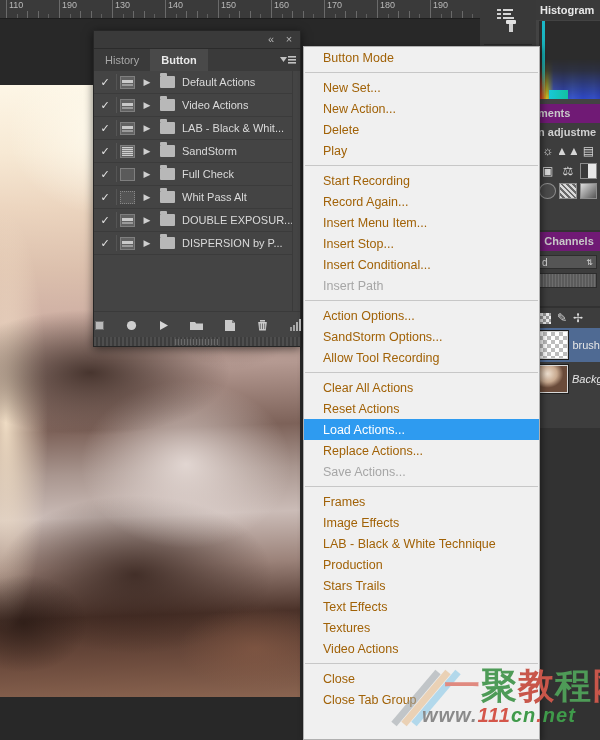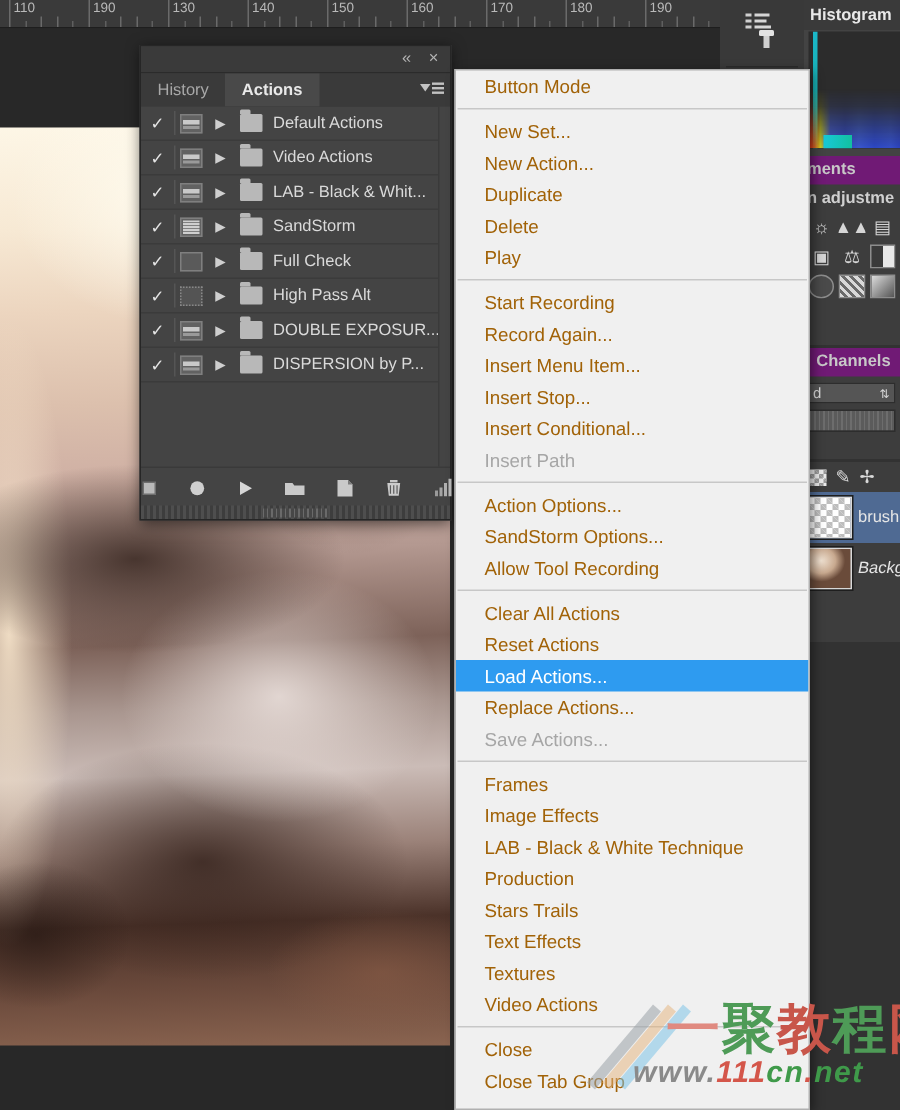--- a/index.html
+++ b/index.html
@@ -257,21 +257,21 @@
   .layer-row {
     height: 34px;
     display: flex;
     align-items: center;
     padding-left: 2px;
     color: #e6e6e6;
     font-size: 11px;
     white-space: nowrap;
     overflow: hidden;
   }
-  .layer-row.sel { background: #4f6a93; }
+  .layer-row.sel { background: #4f6a93; justify-content: flex-end; }
   .layer-thumb {
     width: 28px; height: 26px;
     border: 1px solid #d8d8d8;
     outline: 1px solid #1e1e1e;
     margin-right: 4px;
     flex: none;
     background-image:
       linear-gradient(45deg, #bdbdbd 25%, transparent 25%, transparent 75%, #bdbdbd 75%),
       linear-gradient(45deg, #bdbdbd 25%, #fff 25%, #fff 75%, #bdbdbd 75%);
     background-size: 8px 8px;
@@ -687,21 +687,21 @@
 
 <div id="actions-panel">
 
   <div id="panel-header">
     <span class="hdr-btn" style="right:22px;">«</span>
     <span class="hdr-btn" style="right:4px;">×</span>
   </div>
 
   <div id="tabbar">
     <div class="ptab">History</div>
-    <div class="ptab active">Actions</div>
+    <div class="ptab active">Button</div>
     <span id="panel-menu-btn">
       <svg viewBox="0 0 16 13" width="16" height="13">
         <polygon points="0,3 7,3 3.5,8" fill="#c2c2c2"></polygon>
         <rect x="8" y="2" width="8" height="1.6" fill="#c2c2c2"></rect>
         <rect x="8" y="5" width="8" height="1.6" fill="#c2c2c2"></rect>
         <rect x="8" y="8" width="8" height="1.6" fill="#c2c2c2"></rect>
       </svg>
     </span>
   </div>
 
@@ -769,21 +769,21 @@
       <div class="act-row">
         <span class="act-check">✓</span>
         <span class="act-sep"></span>
         <span class="act-mod">
           <span class="mod-box dotted"></span>
         </span>
         <span class="act-tri">▶</span>
         <span class="act-folder">
           <span class="folder-ic"></span>
         </span>
-        <span class="act-label">High Pass Alt</span>
+        <span class="act-label">Whit Pass Alt</span>
       </div>
       <div class="act-row">
         <span class="act-check">✓</span>
         <span class="act-sep"></span>
         <span class="act-mod">
           <span class="mod-box filled"></span>
         </span>
         <span class="act-tri">▶</span>
         <span class="act-folder">
           <span class="folder-ic"></span>
@@ -853,21 +853,20 @@
       <div id="footer-grip"></div>
     </div>
   </div>
 </div>
 
 <div id="ctx-menu">
     <div class="mi">Button Mode</div>
     <div class="msep"></div>
     <div class="mi">New Set...</div>
     <div class="mi">New Action...</div>
-    <div class="mi">Duplicate</div>
     <div class="mi">Delete</div>
     <div class="mi">Play</div>
     <div class="msep"></div>
     <div class="mi">Start Recording</div>
     <div class="mi">Record Again...</div>
     <div class="mi">Insert Menu Item...</div>
     <div class="mi">Insert Stop...</div>
     <div class="mi">Insert Conditional...</div>
     <div class="mi disabled">Insert Path</div>
     <div class="msep"></div>

